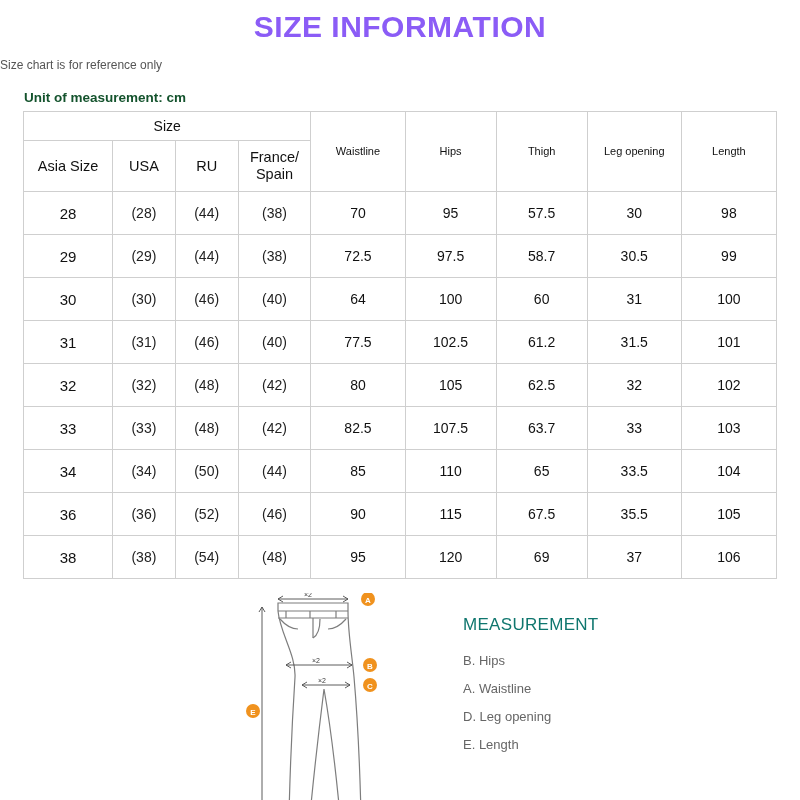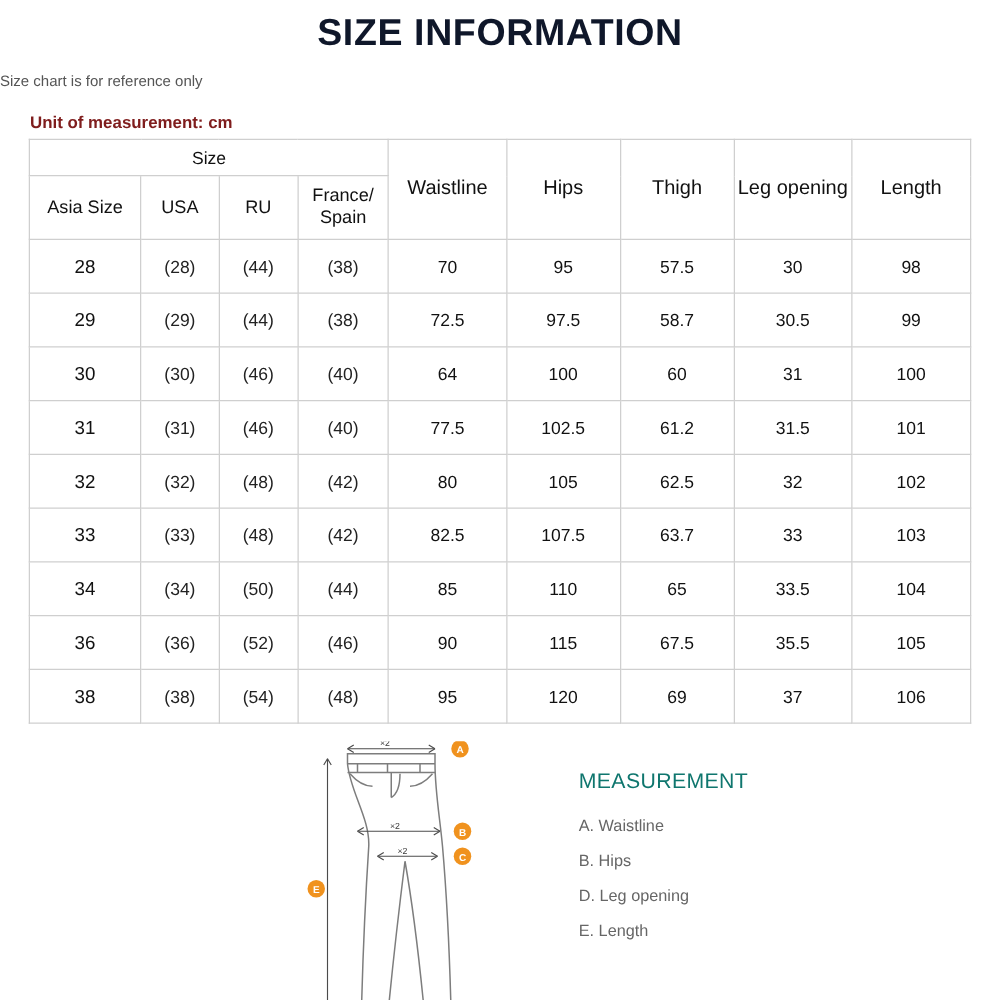--- a/index.html
+++ b/index.html
@@ -19,31 +19,31 @@
     width: 800px;
     height: 800px;
     box-sizing: border-box;
   }
   .title {
     text-align: center;
     font-size: 30px;
     font-weight: bold;
     letter-spacing: 0.5px;
     margin: 10px 0 0 0;
-    color: #0f172a;
+    color: #8b5cf6;
   }
   .subtitle {
     font-size: 12px;
     color: #555555;
     margin: 14px 0 0 0;
   }
   .unit {
     margin: 18px 0 6px 24px;
     font-size: 13.5px;
-    color: #7f1d1d;
+    color: #14532d;
     font-weight: bold;
   }
   table.size-table {
     border-collapse: collapse;
     margin: 2px auto;
     width: 754px;
     table-layout: fixed;
   }
   table.size-table td, table.size-table th {
     border: 1px solid #cfcfcf;
@@ -57,21 +57,21 @@
     font-size: 14px;
     color: #000;
   }
   .hdr-cell {
     height: 48px;
     font-size: 14.5px;
     font-weight: bold;
     line-height: 1.15;
   }
   .hdr-cell.big {
-    font-size: 16px;
+    font-size: 11px;
   }
   td.data {
     height: 40px;
     font-size: 14px;
   }
   td.data.asia {
     font-weight: normal;
     font-size: 15px;
   }
   td.data.paren {
@@ -314,20 +314,20 @@
           <text x="134" y="235.5" text-anchor="middle" fill="#ffffff" font-size="8" font-weight="bold" font-family="Liberation Sans, sans-serif">D</text>
 
           <circle cx="13" cy="118" r="7" fill="#f0921e"></circle>
           <text x="13" y="121.5" text-anchor="middle" fill="#ffffff" font-size="8" font-weight="bold" font-family="Liberation Sans, sans-serif">E</text>
         </g>
       </svg>
     </div>
 
     <div class="measure-block">
       <div class="measure-title">MEASUREMENT</div>
+      <div class="measure-item">B. Hips</div>
       <div class="measure-item">A. Waistline</div>
-      <div class="measure-item">B. Hips</div>
       <div class="measure-item">D. Leg opening</div>
       <div class="measure-item">E. Length</div>
     </div>
 
   </div>
 </div>
 
 </body></html>

